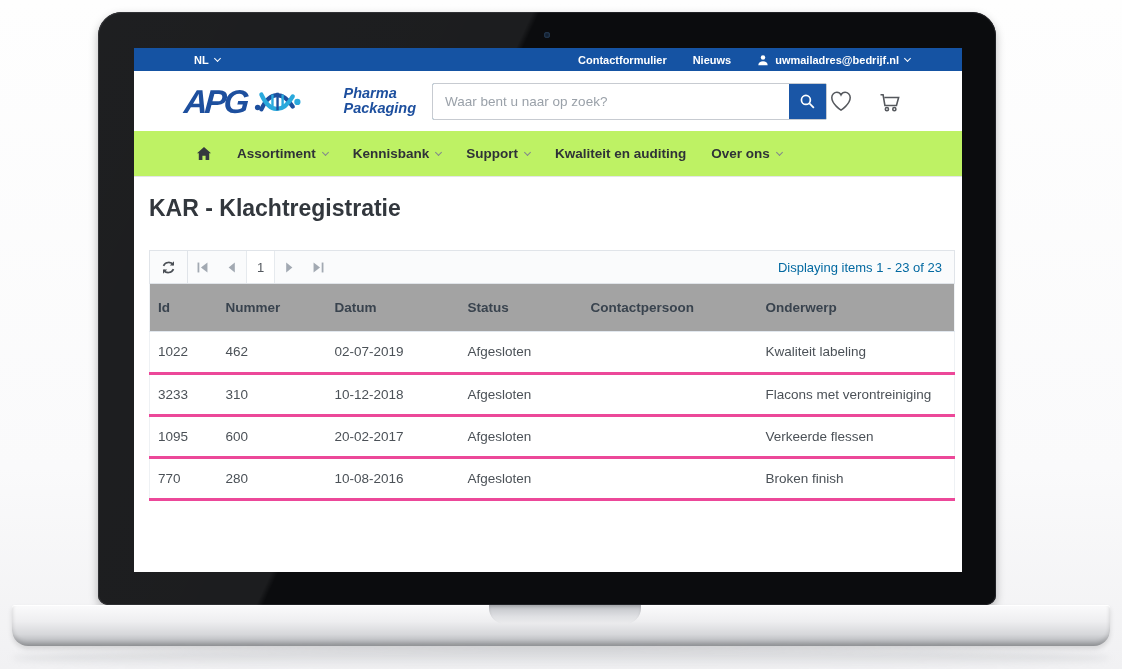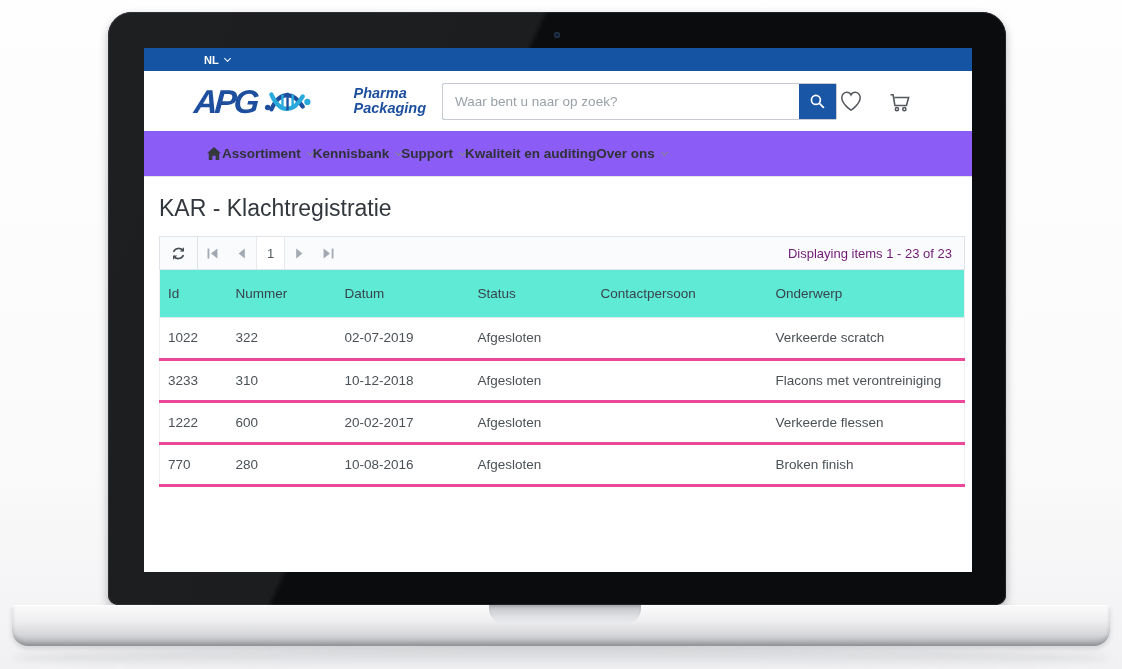--- a/index.html
+++ b/index.html
@@ -2,21 +2,21 @@
 <html><head>
 <meta charset="utf-8">
 <style>
   * { margin:0; padding:0; box-sizing:border-box; }
   html,body { background:#fff; }
   body { font-family:"Liberation Sans", sans-serif; }
   .stage { position:relative; width:1122px; height:669px; overflow:hidden;
            background:linear-gradient(180deg,#fefefe 0%,#fafafb 70%,#f1f1f3 100%); }
 
   
-  .lid { position:absolute; left:108px; top:12px; width:898px; height:593px;
+  .lid { position:absolute; left:98px; top:12px; width:898px; height:593px;
          background:#0b0c0e; border-radius:24px 24px 10px 10px;
          box-shadow: inset 0 0 0 1px #202125, 0 4px 10px rgba(0,0,0,.28); }
   .lid::before { content:""; position:absolute; inset:0; border-radius:inherit; pointer-events:none;
          background:linear-gradient(115deg, rgba(255,255,255,.08) 0%, rgba(255,255,255,.07) 37%, rgba(255,255,255,0) 37.6%); }
   .camera { position:absolute; left:50%; top:20px; width:6px; height:6px; margin-left:-3px;
             border-radius:50%; background:#13202f; box-shadow: inset 0 0 2px #41628a; }
   .screen { position:absolute; left:36px; top:36px; width:828px; height:524px;
             background:#fff; overflow:hidden; }
   .base { position:absolute; left:12px; top:605px; width:1098px; height:41px;
           background:linear-gradient(180deg,#fbfbfc 0%,#eeeef0 40%,#d6d7da 72%,#a8aaae 100%);
@@ -47,60 +47,72 @@
   .searchwrap { display:flex; margin-left:16px; width:420px; height:37px;
                 border:1px solid #c7cbd1; border-radius:2px; background:#0369a1; overflow:hidden; }
   .searchwrap input { flex:1; border:none; outline:none; padding:0 12px; font-size:13.5px;
                 color:#444; font-family:"Liberation Sans",sans-serif; }
   .searchwrap input::placeholder { color:#9aa1a9; }
   .search-btn { width:37px; background:#1a56a6; display:flex; align-items:center; justify-content:center;
                 border:none; cursor:pointer; }
   .head-icons { margin-left:auto; display:flex; align-items:center; gap:20px; }
   .hicon { cursor:pointer; display:flex; }
 
-  .nav { height:46px; background:#8b5cf6; border-bottom:1px solid #e4e5e8; display:flex;
-         align-items:center; padding:0 50px 0 62px; font-size:13.5px;
+  .nav { height:46px; background:#bef264; border-bottom:1px solid #e4e5e8; display:flex;
+         align-items:center; gap:25px; padding:0 50px 0 62px; font-size:13.5px;
          font-weight:bold; color:#2f3237; }
   .nav-item { display:flex; align-items:center; gap:7px; cursor:pointer; }
   .nav-item .chev { color:#82878d; }
 
   .main { padding:0 7px 0 15px; }
-  .page-title { font-size:23px; font-weight:normal; color:#32373d; margin:18px 0 14px; }
+  .page-title { font-size:23px; font-weight:bold; color:#32373d; margin:18px 0 28px; }
 
   .grid-toolbar { display:flex; align-items:center; height:34px; border:1px solid #e0e4e9;
                   background:#fafbfc; }
   .tb-refresh { width:38px; height:100%; display:flex; align-items:center; justify-content:center;
                 border-right:1px solid #e0e4e9; cursor:pointer; color:#4a4f55; }
   .pg-btn { width:29px; height:100%; display:flex; align-items:center; justify-content:center;
             color:#a2a9b2; cursor:pointer; }
   .pg-num { width:29px; height:100%; background:#fff; border-left:1px solid #e6eaee;
             border-right:1px solid #e6eaee; display:flex; align-items:center; justify-content:center;
             font-size:13px; color:#54595f; cursor:default; }
-  .tb-status { margin-left:auto; font-size:13px; color:#701a75; padding-right:12px; }
+  .tb-status { margin-left:auto; font-size:13px; color:#0369a1; padding-right:12px; }
 
   table.grid { width:100%; border-collapse:collapse; font-size:13.5px; color:#4b5157;
                border-left:1px solid #eef1f4; border-right:1px solid #eef1f4; }
-  table.grid th { height:47px; background:#5eead4; font-weight:normal; text-align:left;
+  table.grid th { height:47px; background:#a3a3a3; font-weight:bold; text-align:left;
                   padding:0 8px; color:#39434e; border-bottom:1px solid #e1e7ee; }
   table.grid td { height:42px; padding:0 8px; border-bottom:3px solid #ec4899; }
 </style>
 </head>
 <body>
 
 <div class="stage">
 
   <div class="lid">
     <div class="camera"></div>
 
     <div class="screen">
 
       <div class="topbar">
         <div class="lang">
           <span>NL</span>
           <span class="chev"></span>
+        </div>
+        <div class="topbar-right">
+          <span class="tb-link">Contactformulier</span>
+          <span class="tb-link">Nieuws</span>
+          <div class="account">
+            <svg width="12" height="12" viewBox="0 0 14 14" fill="#fff">
+              <circle cx="7" cy="4" r="2.6"></circle>
+                <path d="M1.5 13c0-3 2.5-4.6 5.5-4.6s5.5 1.6 5.5 4.6z"></path>
+            </svg>
+            <span>uwmailadres@bedrijf.nl</span>
+            <span class="chev"></span>
+          </div>
         </div>
       </div>
 
       <div class="sitehead">
         <div class="logo">
           <span class="brand-apg">APG</span>
           <svg width="48" height="38" viewBox="0 0 52 40">
             <circle cx="4" cy="27" r="3" fill="#1d4f9e"></circle>
             <path d="M8 29 C17 9, 31 9, 42 26" fill="none" stroke="#1d4f9e" stroke-width="4.6" stroke-linecap="round"></path>
             <path d="M8 13 C17 33, 31 34, 42 15" fill="none" stroke="#2aa9dc" stroke-width="4.6" stroke-linecap="round"></path>
@@ -221,36 +233,36 @@
               <th>Nummer</th>
               <th>Datum</th>
               <th>Status</th>
               <th>Contactpersoon</th>
               <th>Onderwerp</th>
             </tr>
           </thead>
           <tbody>
             <tr>
               <td>1022</td>
-              <td>322</td>
+              <td>462</td>
               <td>02-07-2019</td>
               <td>Afgesloten</td>
               <td></td>
-              <td>Verkeerde scratch</td>
+              <td>Kwaliteit labeling</td>
             </tr>
             <tr>
               <td>3233</td>
               <td>310</td>
               <td>10-12-2018</td>
               <td>Afgesloten</td>
               <td></td>
               <td>Flacons met verontreiniging</td>
             </tr>
             <tr>
-              <td>1222</td>
+              <td>1095</td>
               <td>600</td>
               <td>20-02-2017</td>
               <td>Afgesloten</td>
               <td></td>
               <td>Verkeerde flessen</td>
             </tr>
             <tr>
               <td>770</td>
               <td>280</td>
               <td>10-08-2016</td>

